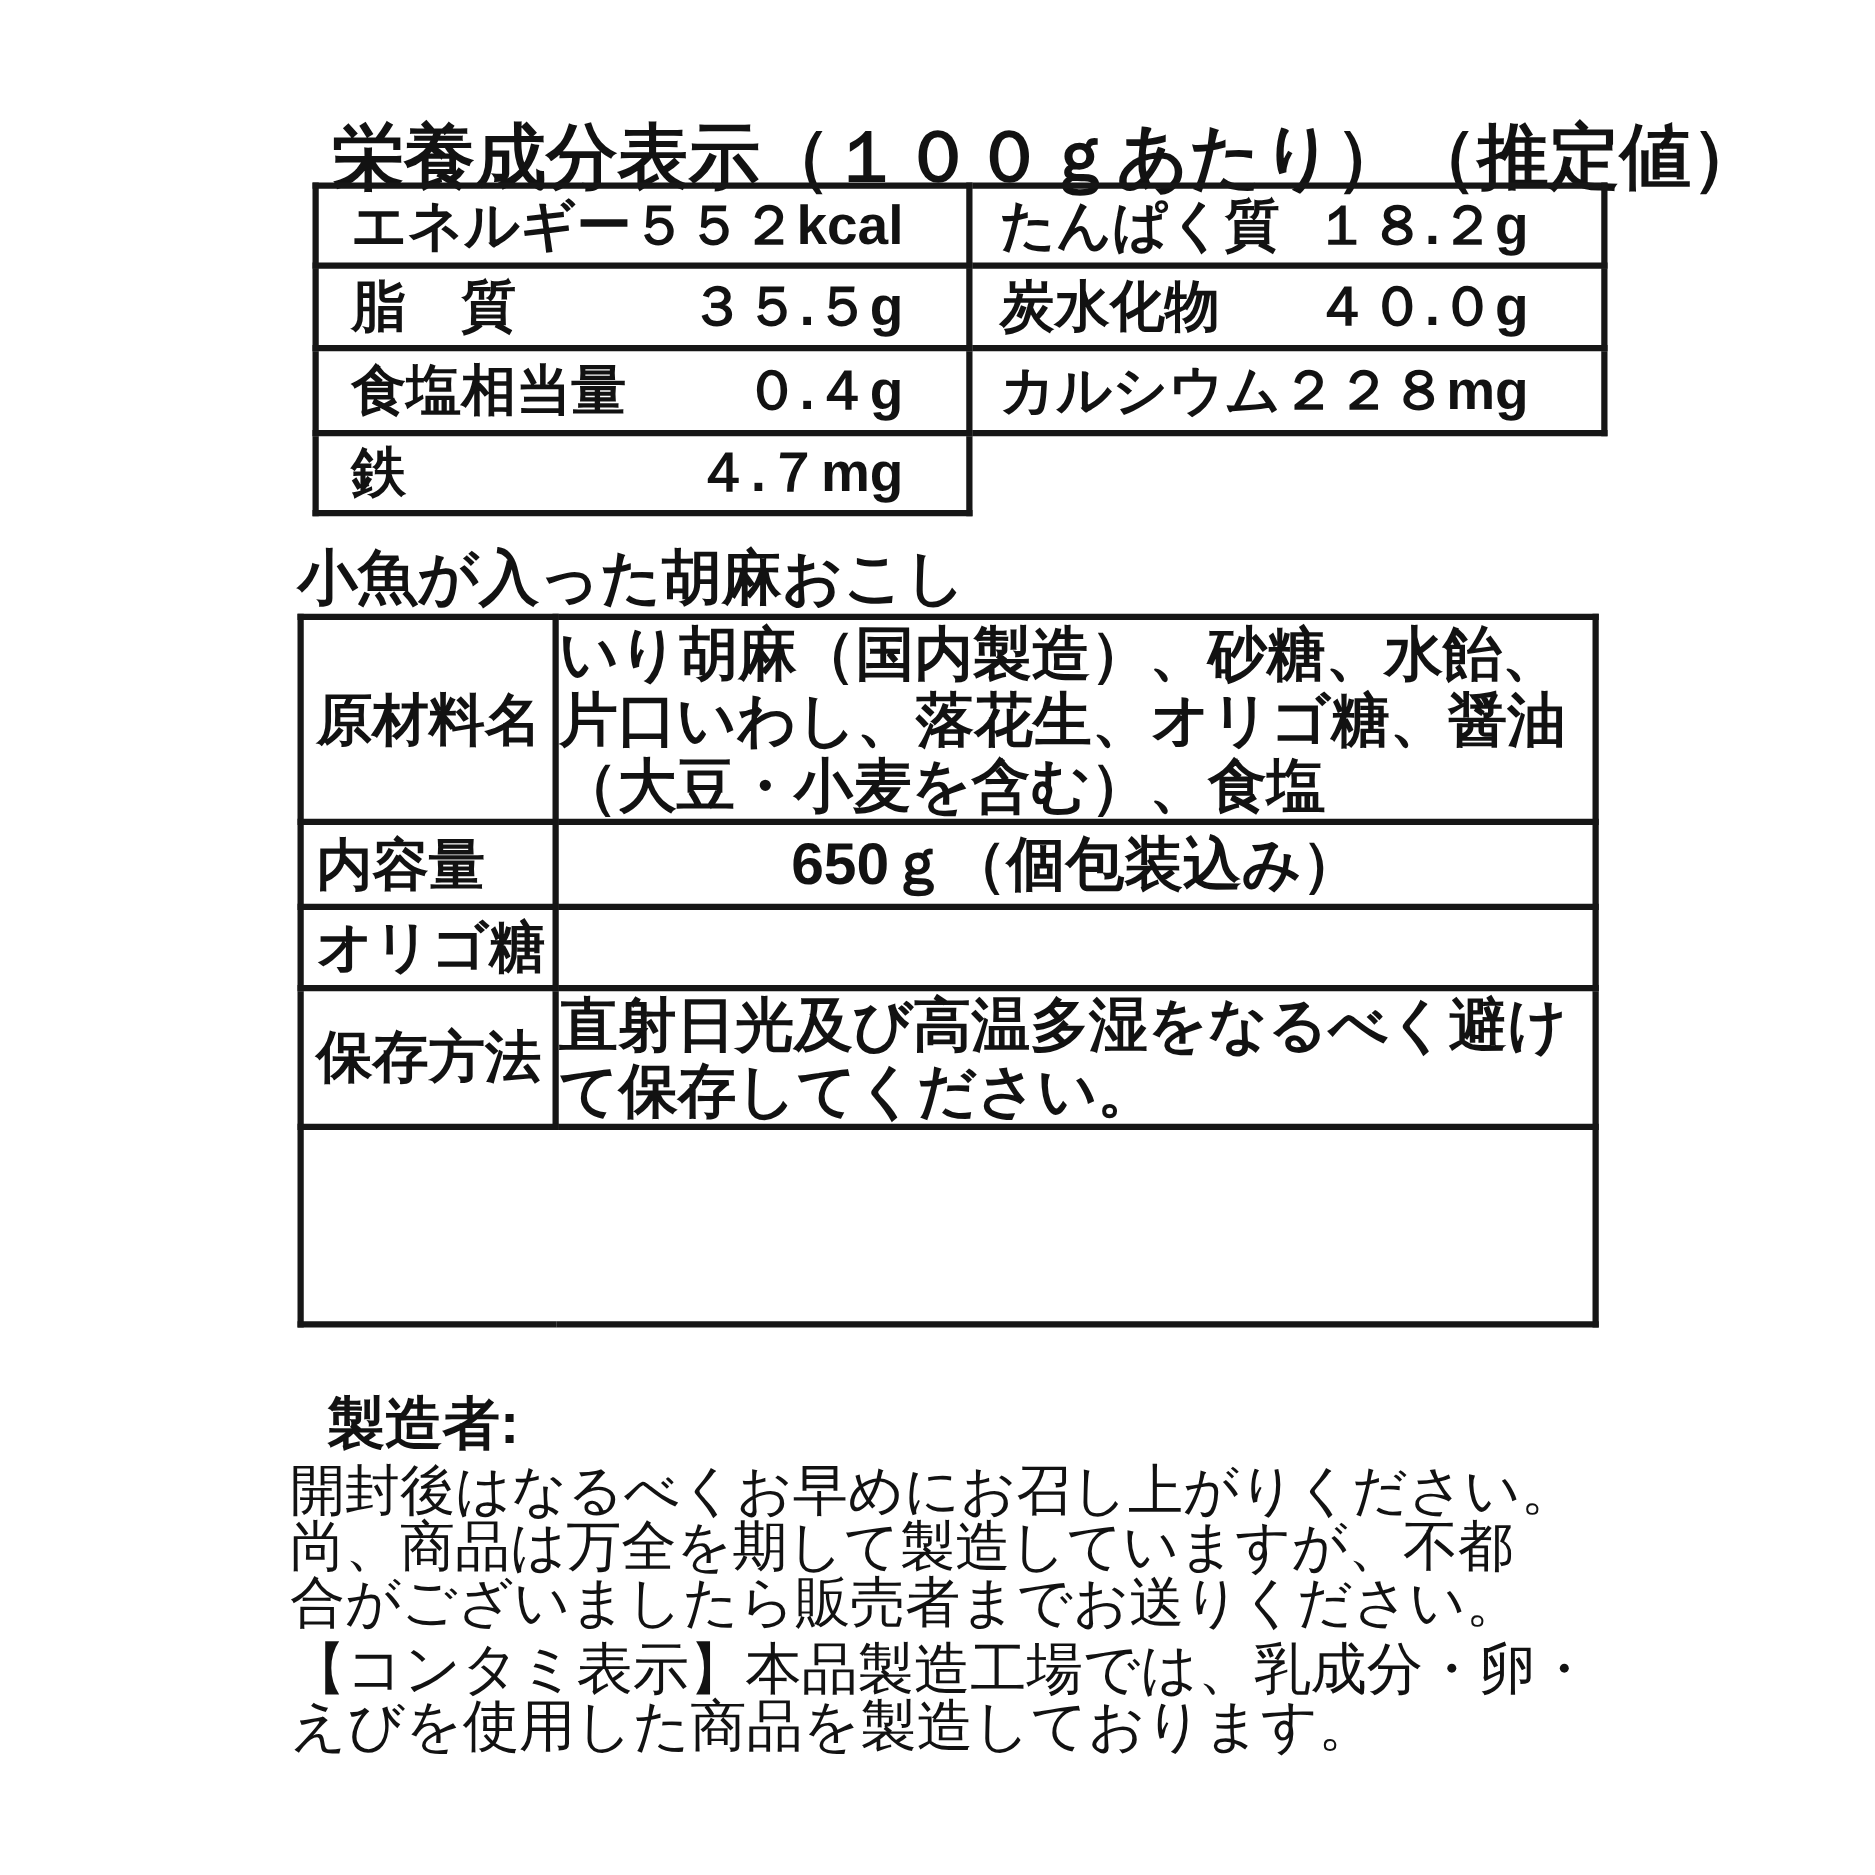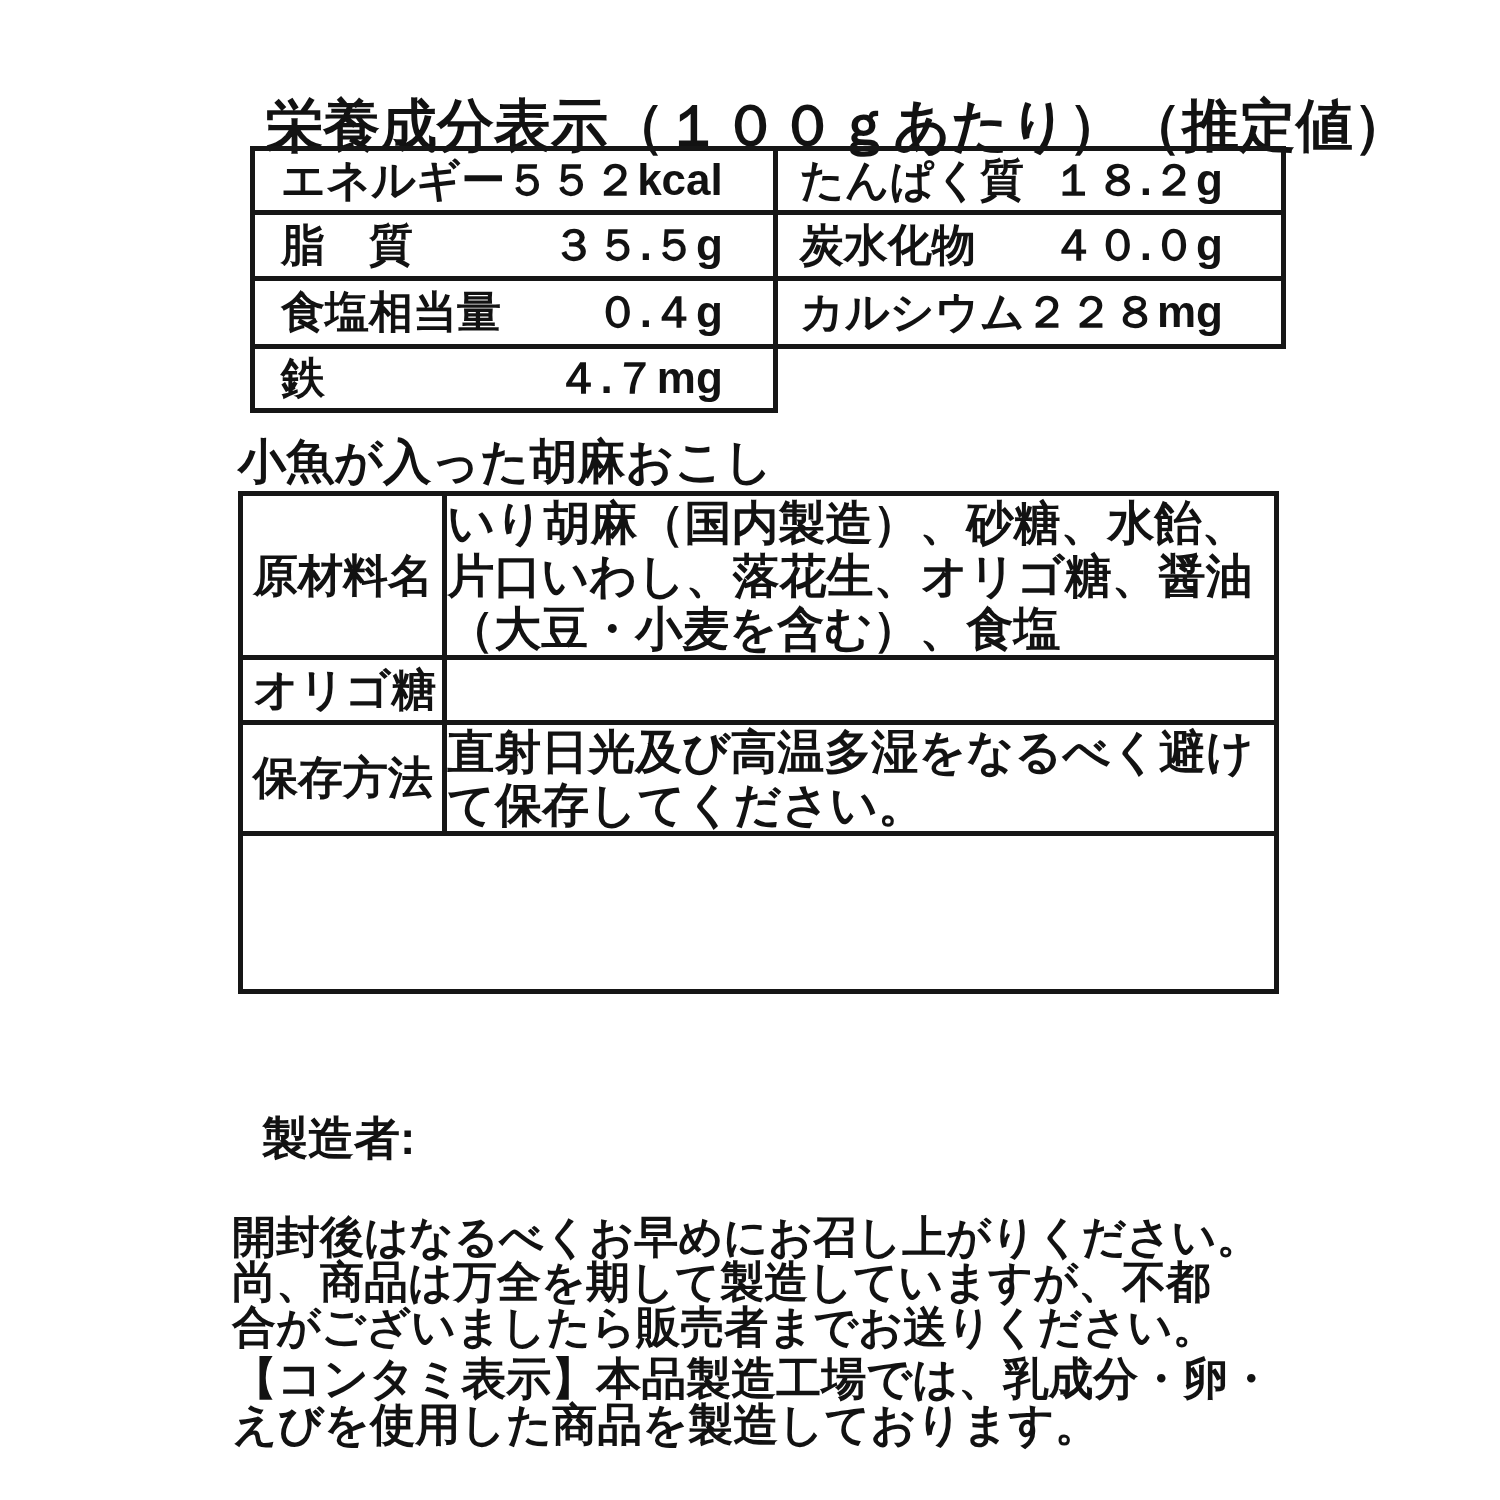--- a/index.html
+++ b/index.html
@@ -101,23 +101,22 @@
   .manufacturer {
     position: absolute;
     left: 262px;
     top: 1108px;
     font-size: 46px;
     font-weight: 700;
     white-space: nowrap;
   }
   .para {
     position: absolute;
-    font-weight: 700;
-    white-space: nowrap;
-    margin-top: 44px;
+    font-weight: 400;
+    white-space: nowrap;
   }
   .para .pline { display: block; }
   .para1 {
     left: 232px;
     top: 1170px;
     font-size: 44px;
   }
   .para1 .pline { line-height: 45px; }
   .para2 {
     left: 232px;
@@ -202,20 +201,24 @@
     </colgroup>
     <tbody>
     <tr style="height:160px;">
       <th>原材料名</th>
       <td class="multiline">
         <div class="tline">いり胡麻（国内製造）、砂糖、水飴、</div>
         <div class="tline">片口いわし、落花生、オリゴ糖、醤油</div>
         <div class="tline">（大豆・小麦を含む）、食塩</div>
       </td>
     </tr>
+    <tr style="height:62px;">
+      <th>内容量</th>
+      <td class="val-center">650ｇ（個包装込み）</td>
+    </tr>
     <tr style="height:58px;">
       <th>オリゴ糖</th>
       <td></td>
     </tr>
     <tr style="height:107px;">
       <th>保存方法</th>
       <td class="multiline">
         <div class="tline">直射日光及び高温多湿をなるべく避け</div>
         <div class="tline">て保存してください。</div>
       </td>

